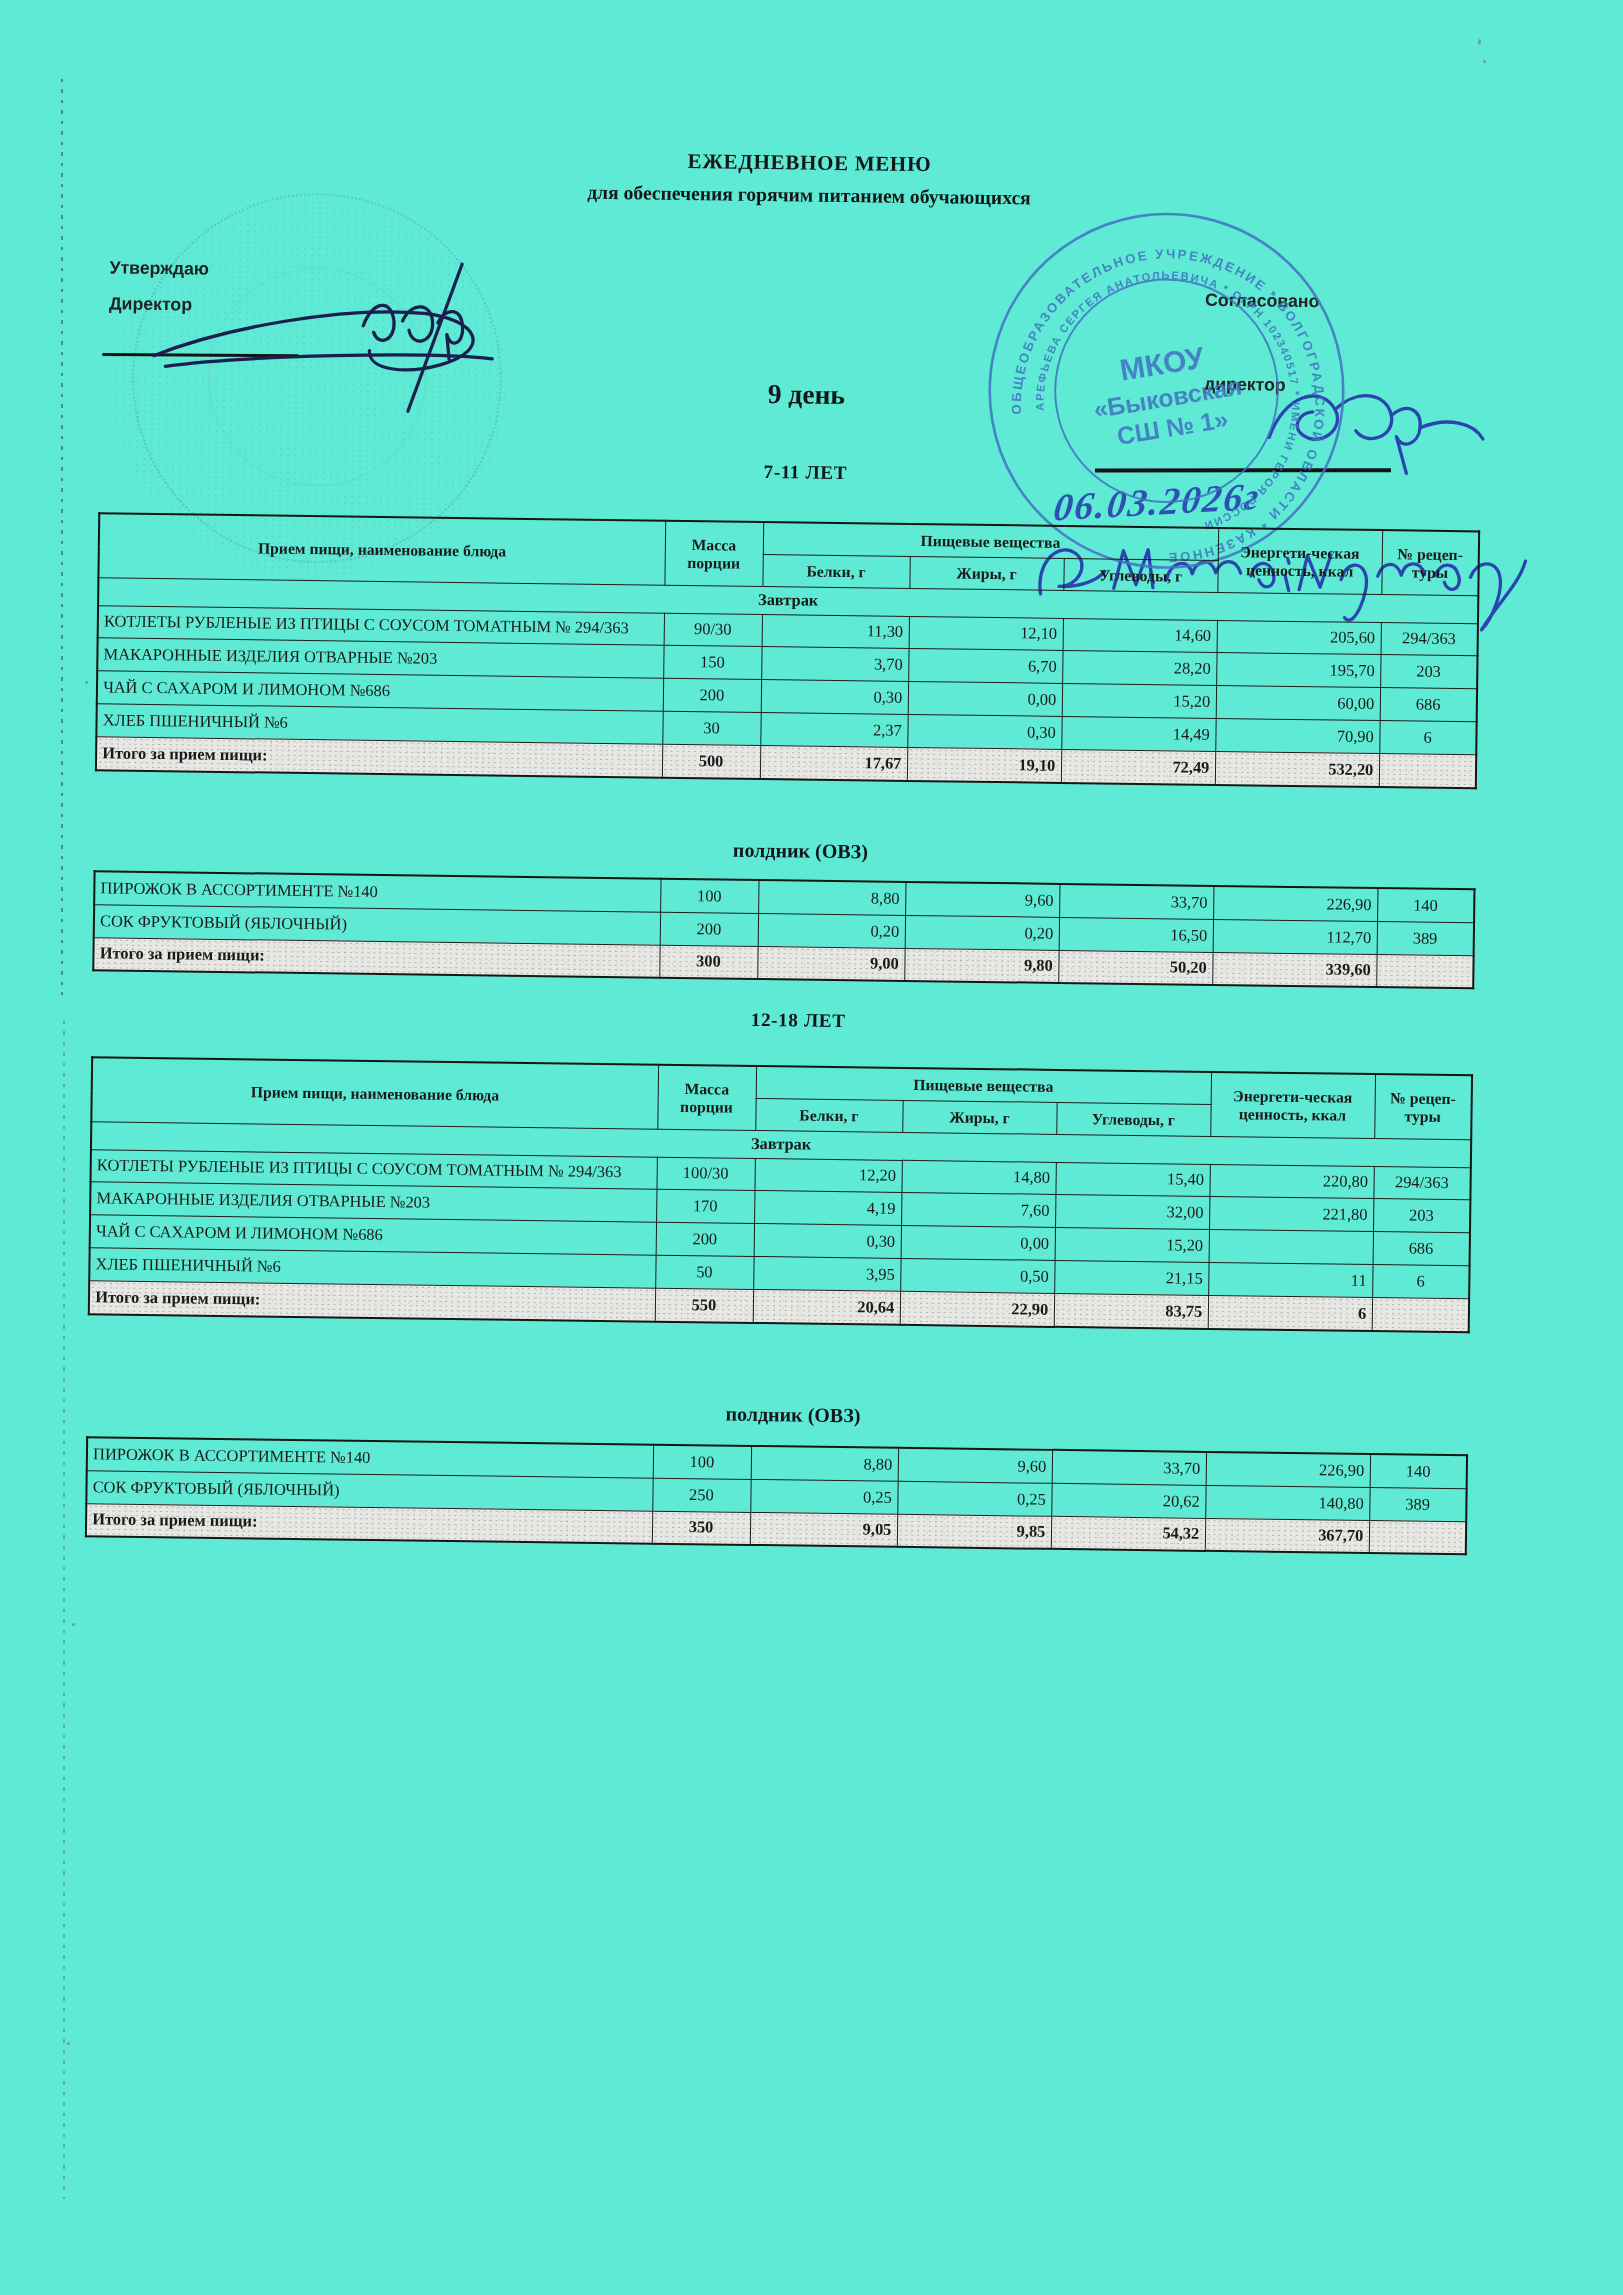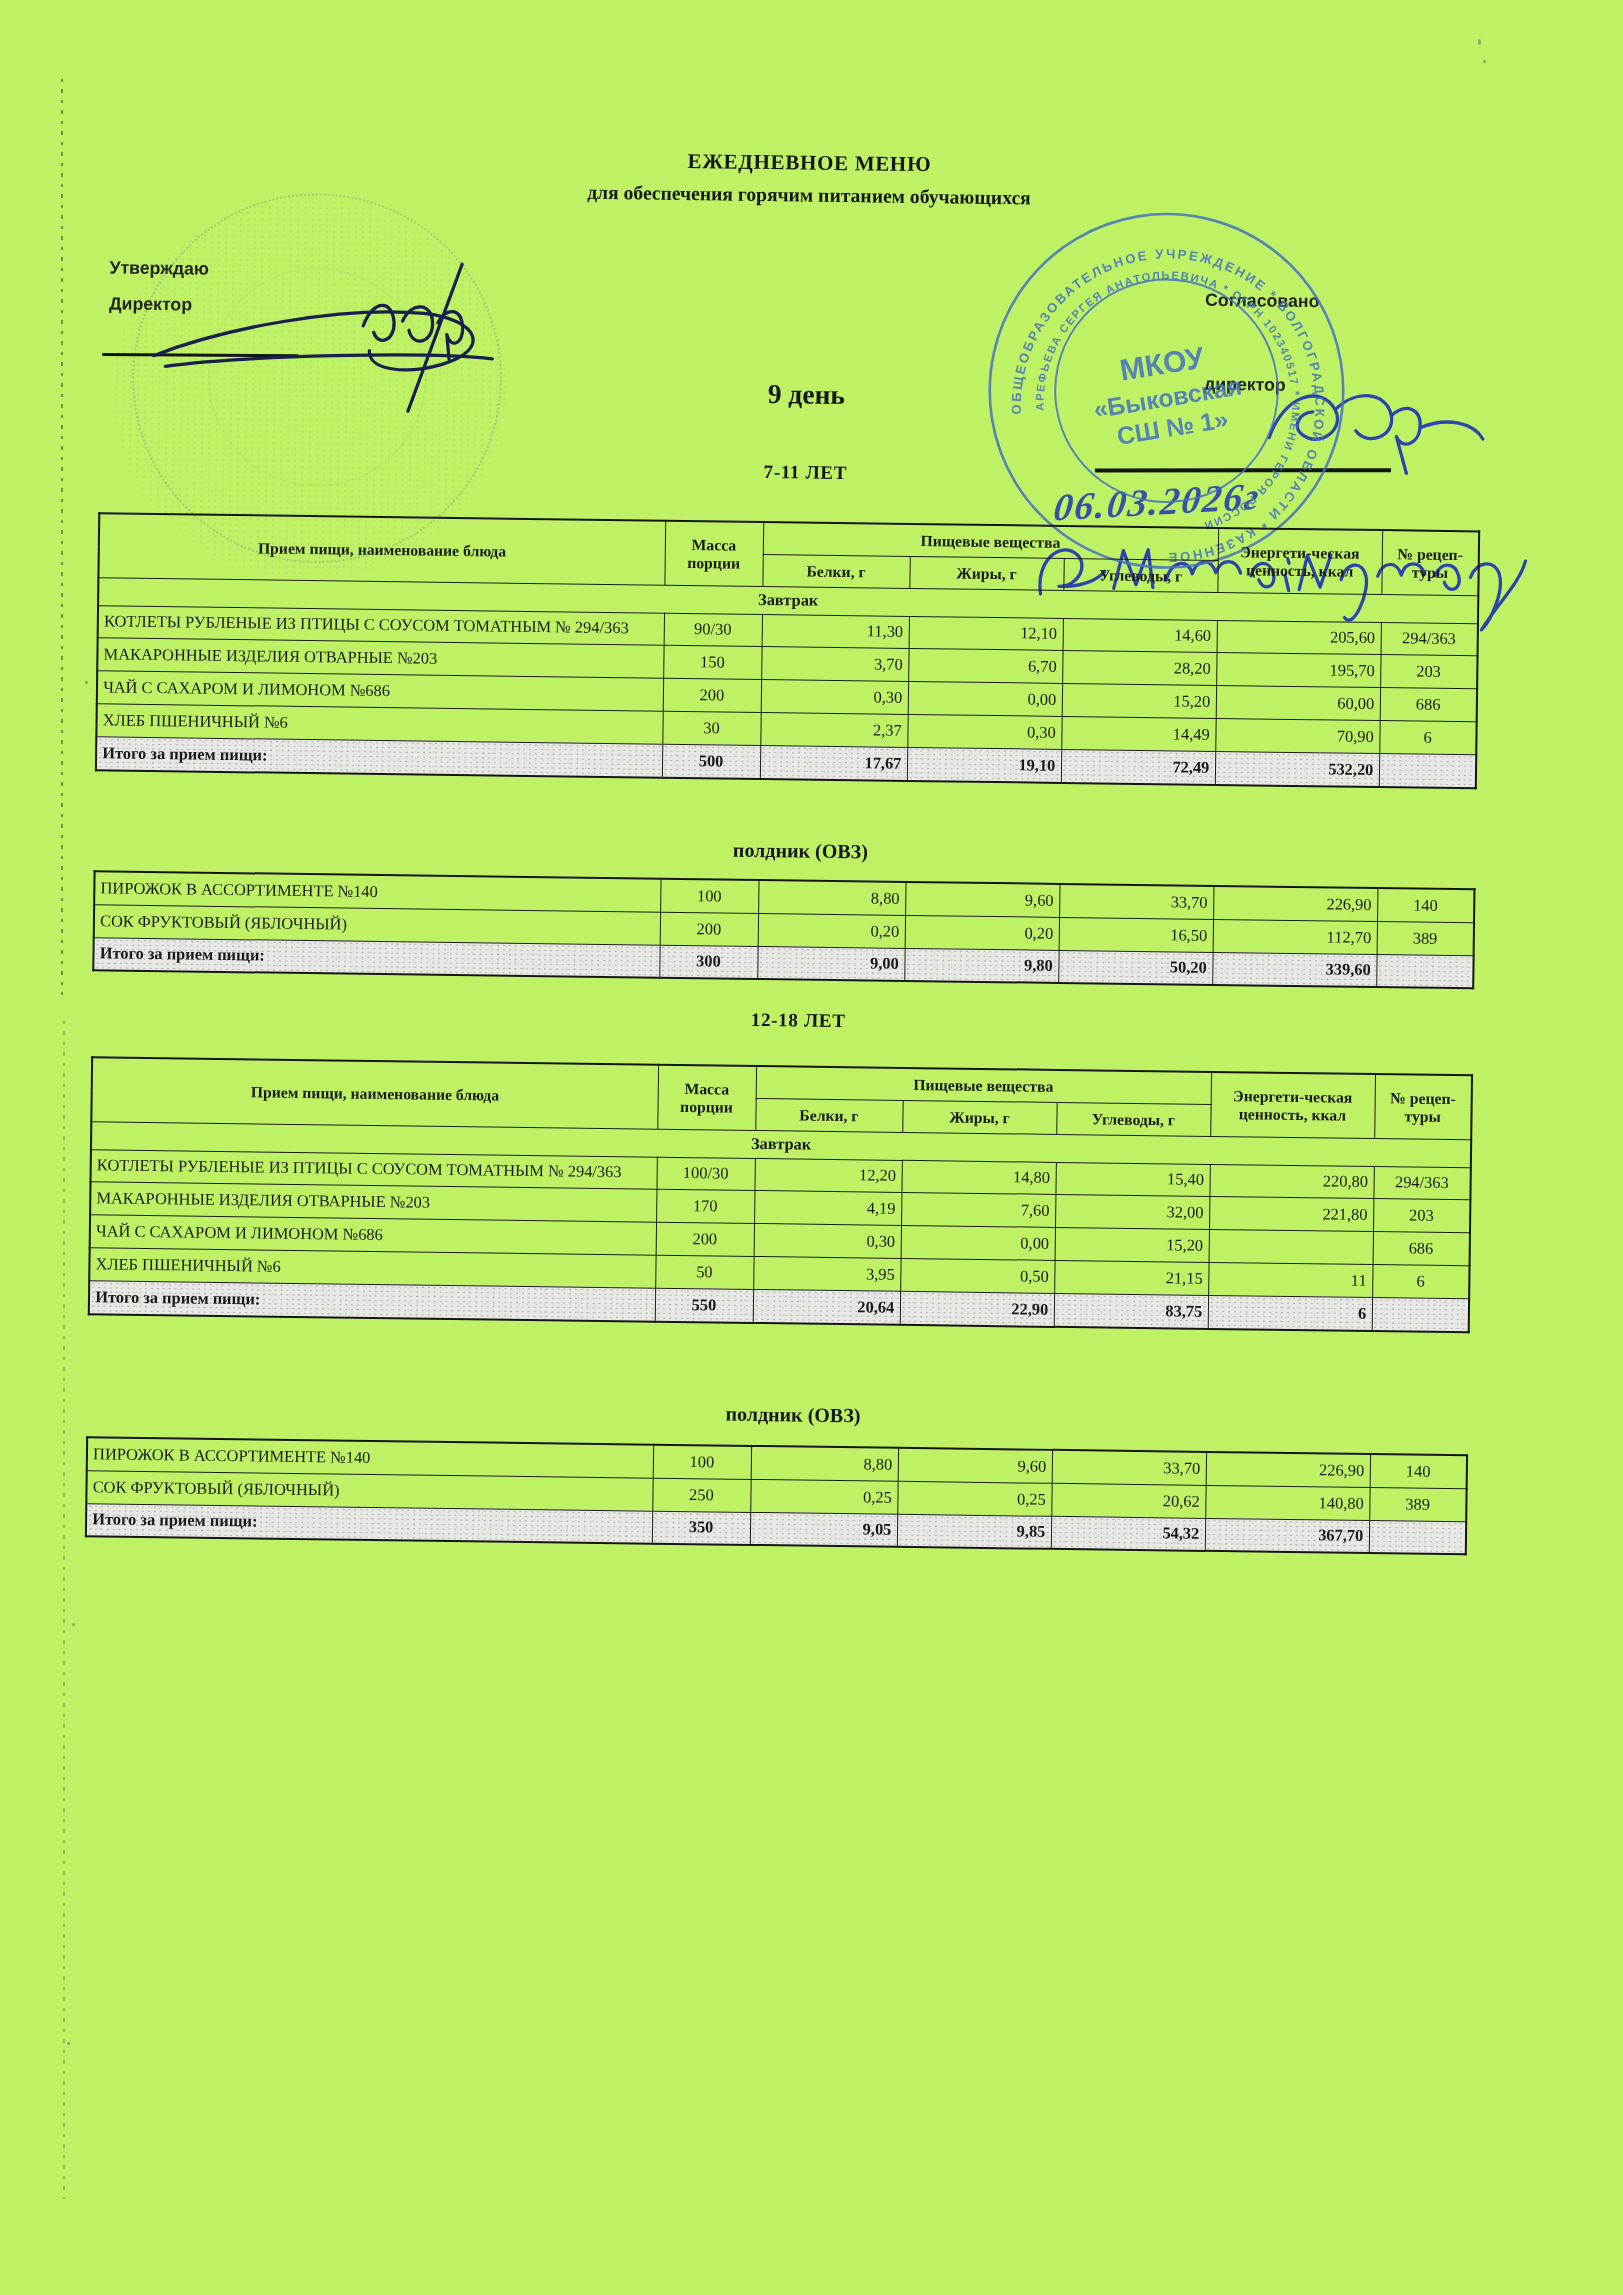--- a/index.html
+++ b/index.html
@@ -1,18 +1,18 @@
 <!DOCTYPE html>
 <html lang="ru" style="font-size:10.5px"><head>
 <meta charset="utf-8">
 <style>
   html,body{margin:0;padding:0;background:#ffffff;}
   body{width:1623px;height:2295px;position:relative;overflow:hidden;
        font-family:"Liberation Serif",serif;color:#1b1b1b;}
-  .page{position:absolute;inset:0;background:#bef264;}
+  .page{position:absolute;inset:0;background:#5eead4;}
 
   
   .margin-line{position:absolute;width:2px;
     background:repeating-linear-gradient(to bottom,rgba(45,45,65,.50) 0 3.3px,transparent 3.3px 10.5px);}
   .speck{position:absolute;border-radius:50%;background:#6b6b6b;opacity:.55;}
 
   
   .scan{position:absolute;inset:0;transform:rotate(.75deg);transform-origin:79px 0;}
 
   .doc-title{position:absolute;top:141px;left:0;width:100%;text-align:center;

